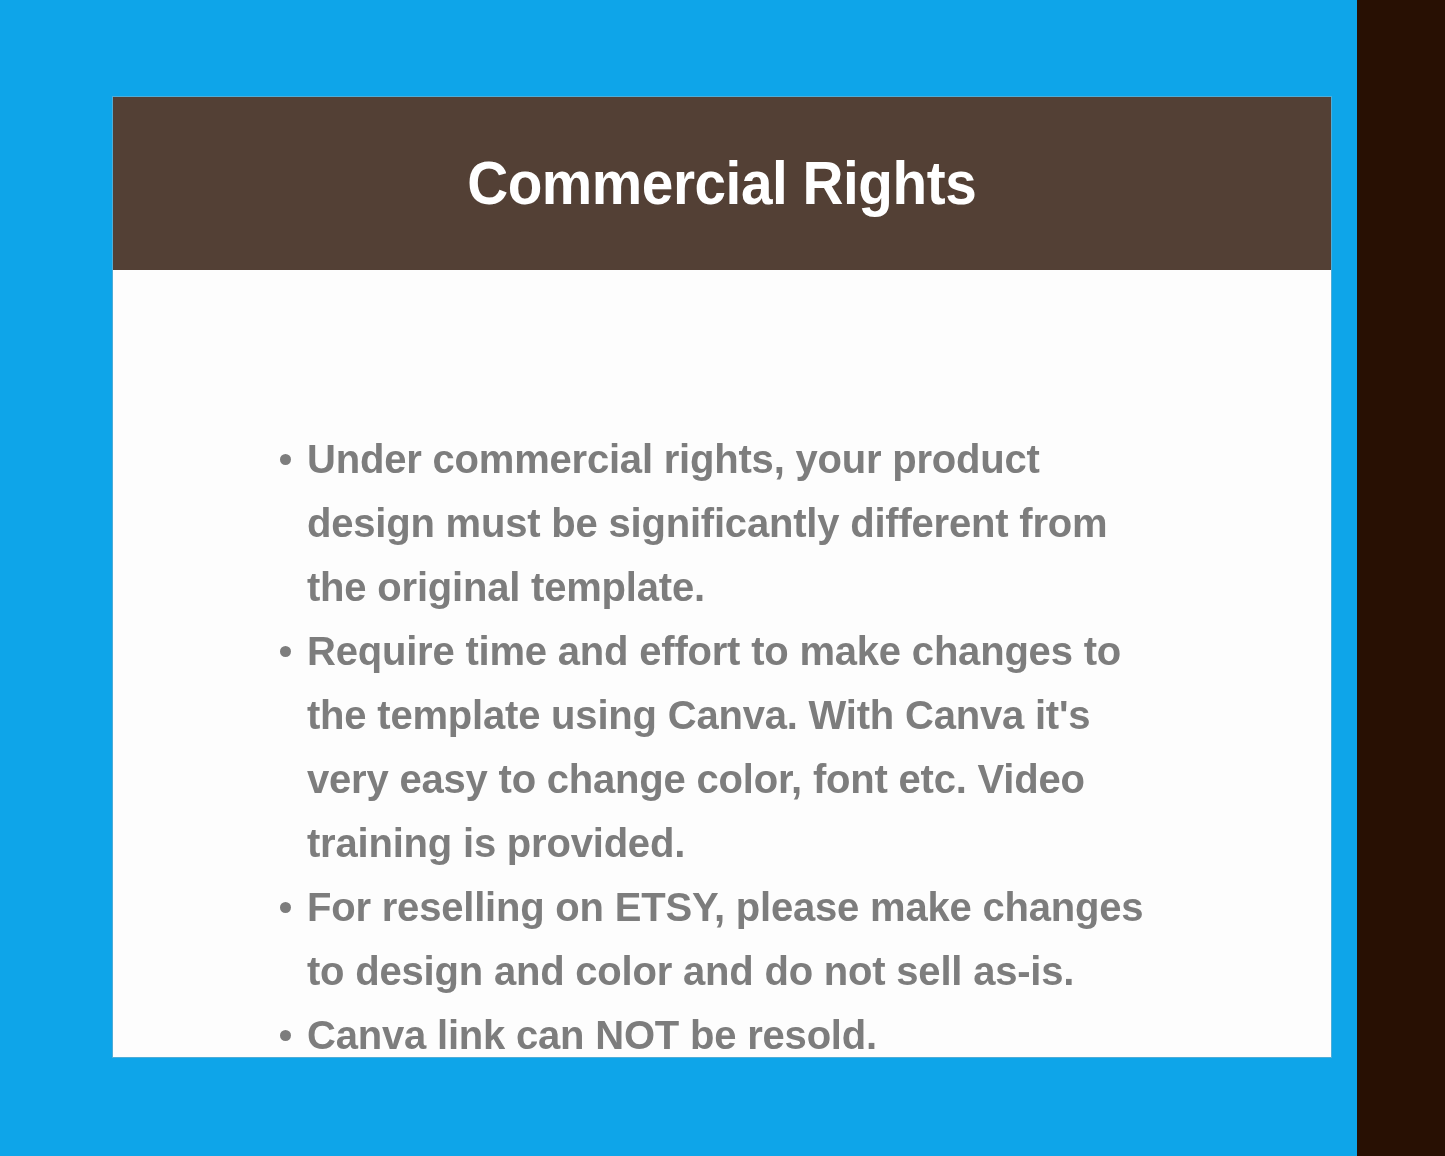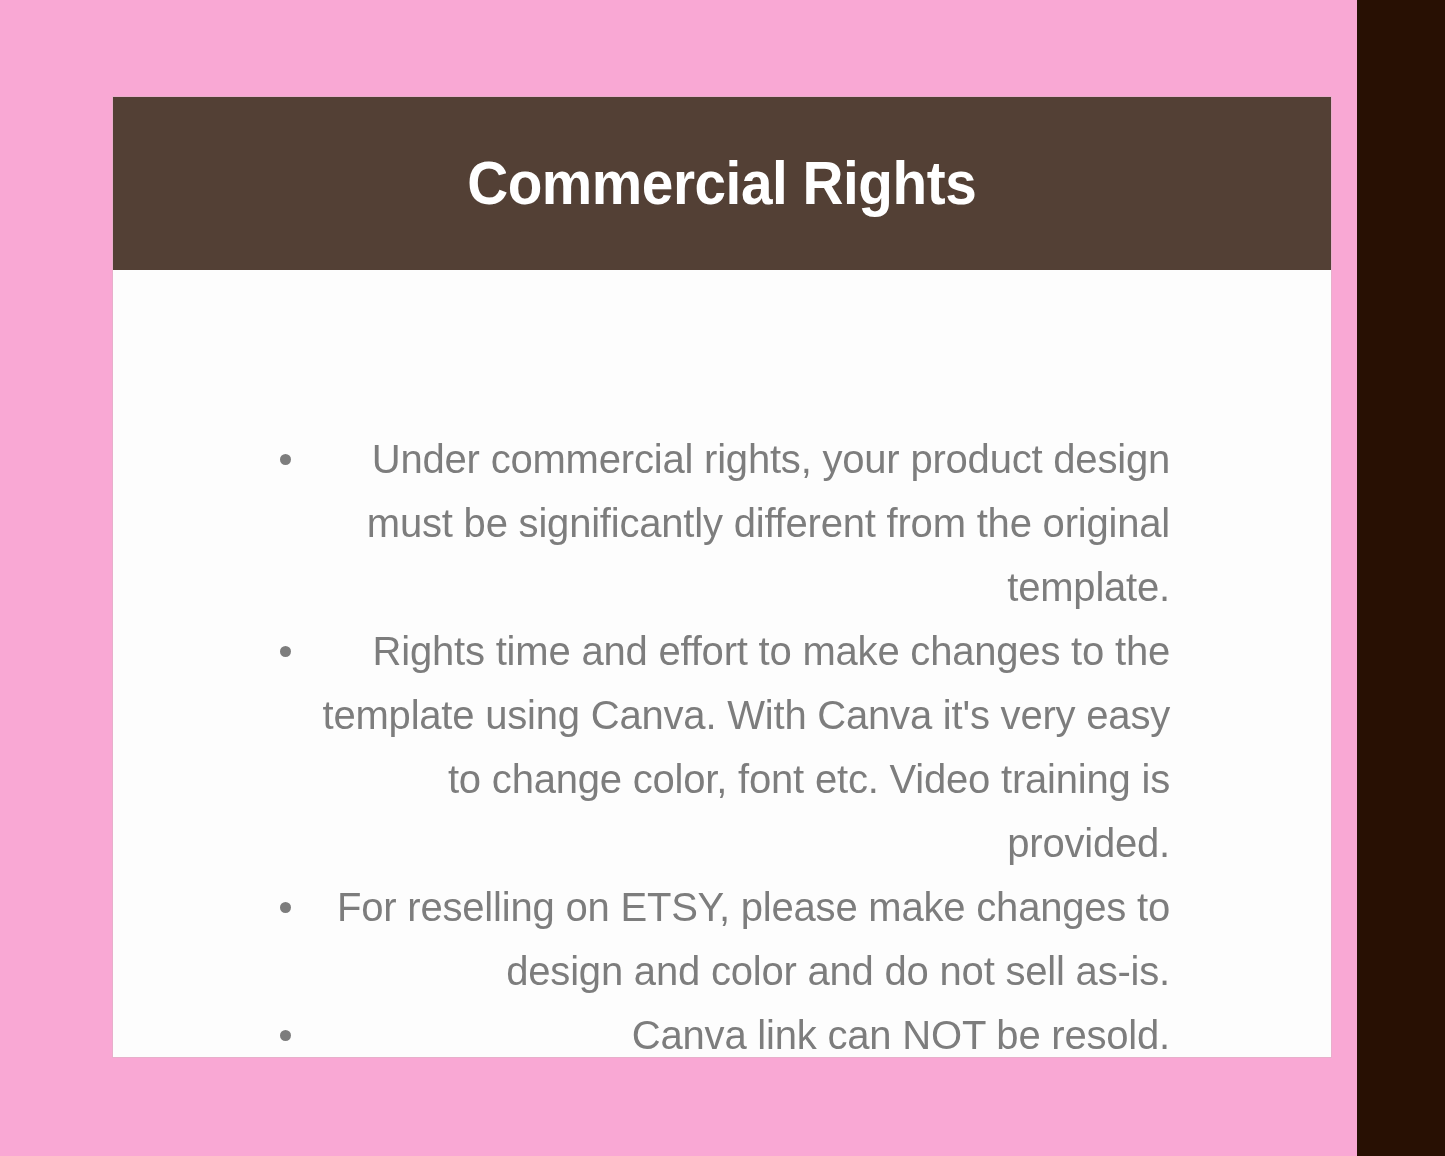--- a/index.html
+++ b/index.html
@@ -12,21 +12,21 @@
     height: 1156px;
     background: #281003;
     font-family: "Liberation Sans", sans-serif;
     overflow: hidden;
   }
 
   #slide {
     position: relative;
     width: 1357px;
     height: 1156px;
-    background: #f9a8d4;
+    background: #0ea5e9;
   }
 
   
   #card {
     position: absolute;
     left: 113px;
     top: 97px;
     width: 1218px;
     height: 960px;
     background: #fdfdfd;
@@ -82,25 +82,24 @@
     width: 890px;
   }
 
   #bullet-list li {
     position: relative;
     padding-left: 27px;
     margin: 0 0 0 0;
     color: #7d7d7d;
     font-family: "Liberation Sans", sans-serif;
     font-size: 40px;
-    font-weight: normal;
+    font-weight: bold;
     line-height: 64px;
     letter-spacing: -0.2px;
     word-spacing: 0px;
-    text-align: right;
   }
 
   #bullet-list li .dot {
     position: absolute;
     left: 0;
     top: 27px;
     width: 11px;
     height: 11px;
     border-radius: 50%;
     background: #7d7d7d;
@@ -122,21 +121,21 @@
     </div>
 
     <div id="card-body">
       <ul id="bullet-list">
         <li>
           <span class="dot"></span>
           <span class="txt">Under commercial rights, your product design must be significantly different from the original template.</span>
         </li>
         <li>
           <span class="dot"></span>
-          <span class="txt">Rights time and effort to make changes to the template using Canva. With Canva it's very easy to change color, font etc. Video training is provided.</span>
+          <span class="txt">Require time and effort to make changes to the template using Canva. With Canva it's very easy to change color, font etc. Video training is provided.</span>
         </li>
         <li>
           <span class="dot"></span>
           <span class="txt">For reselling on ETSY, please make changes to design and color and do not sell as-is.</span>
         </li>
         <li>
           <span class="dot"></span>
           <span class="txt">Canva link can NOT be resold.</span>
         </li>
       </ul>

